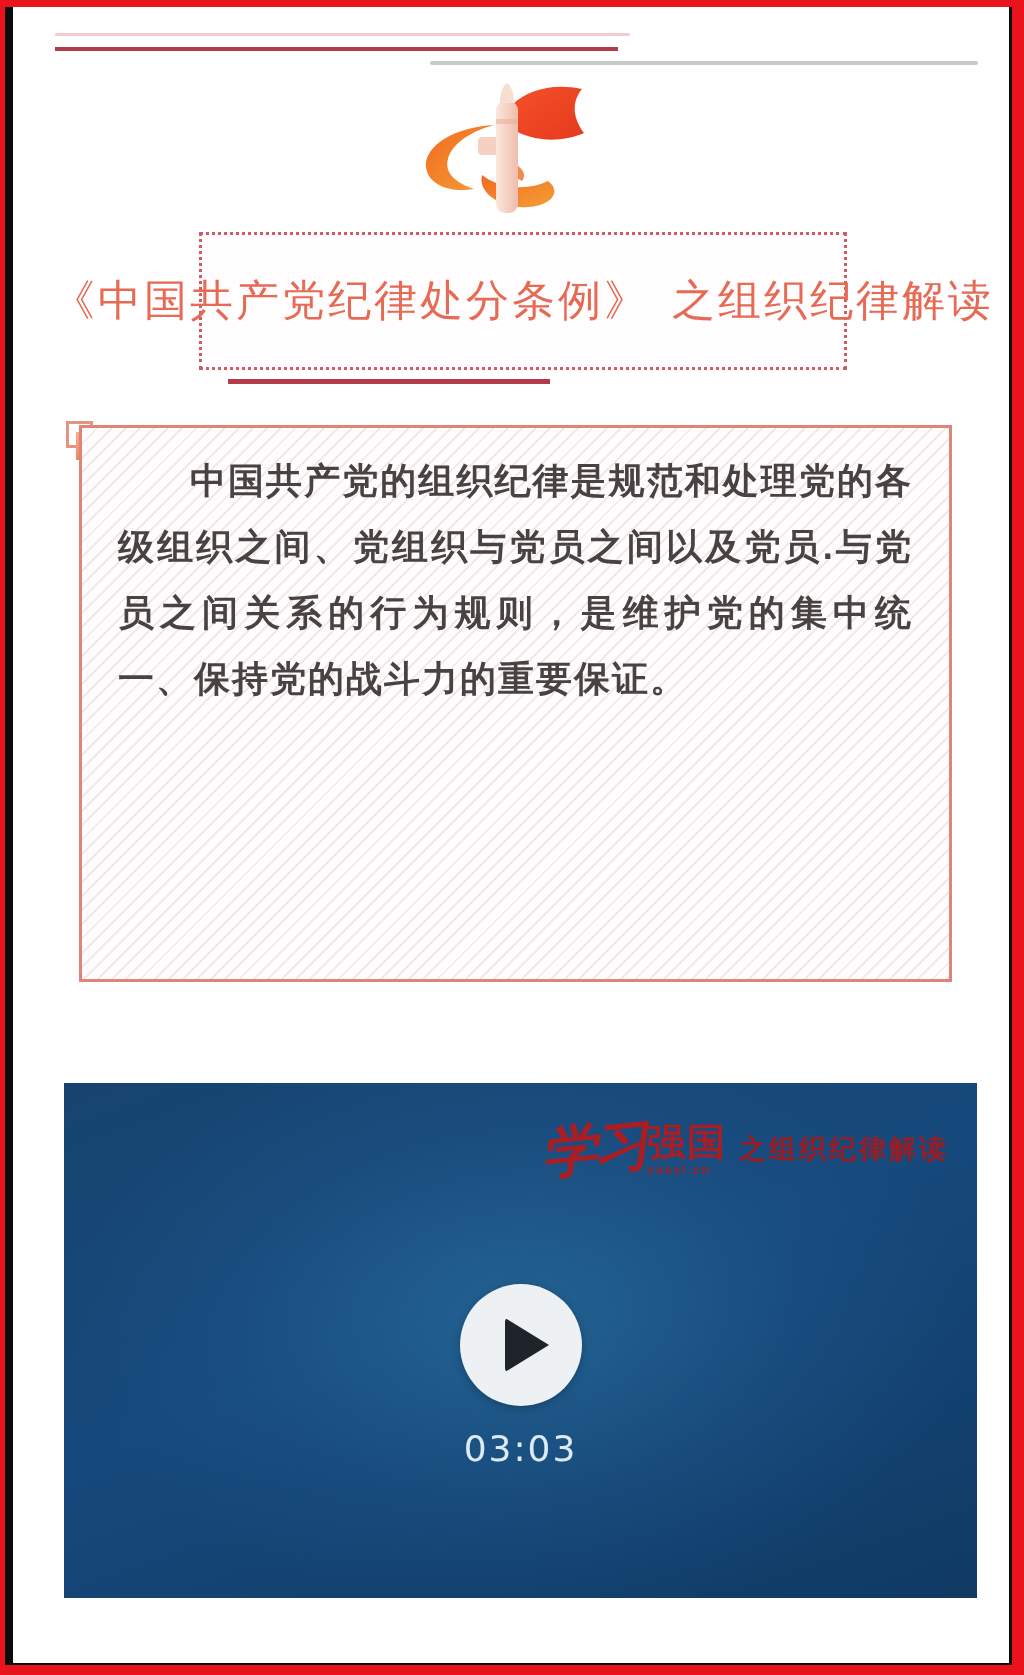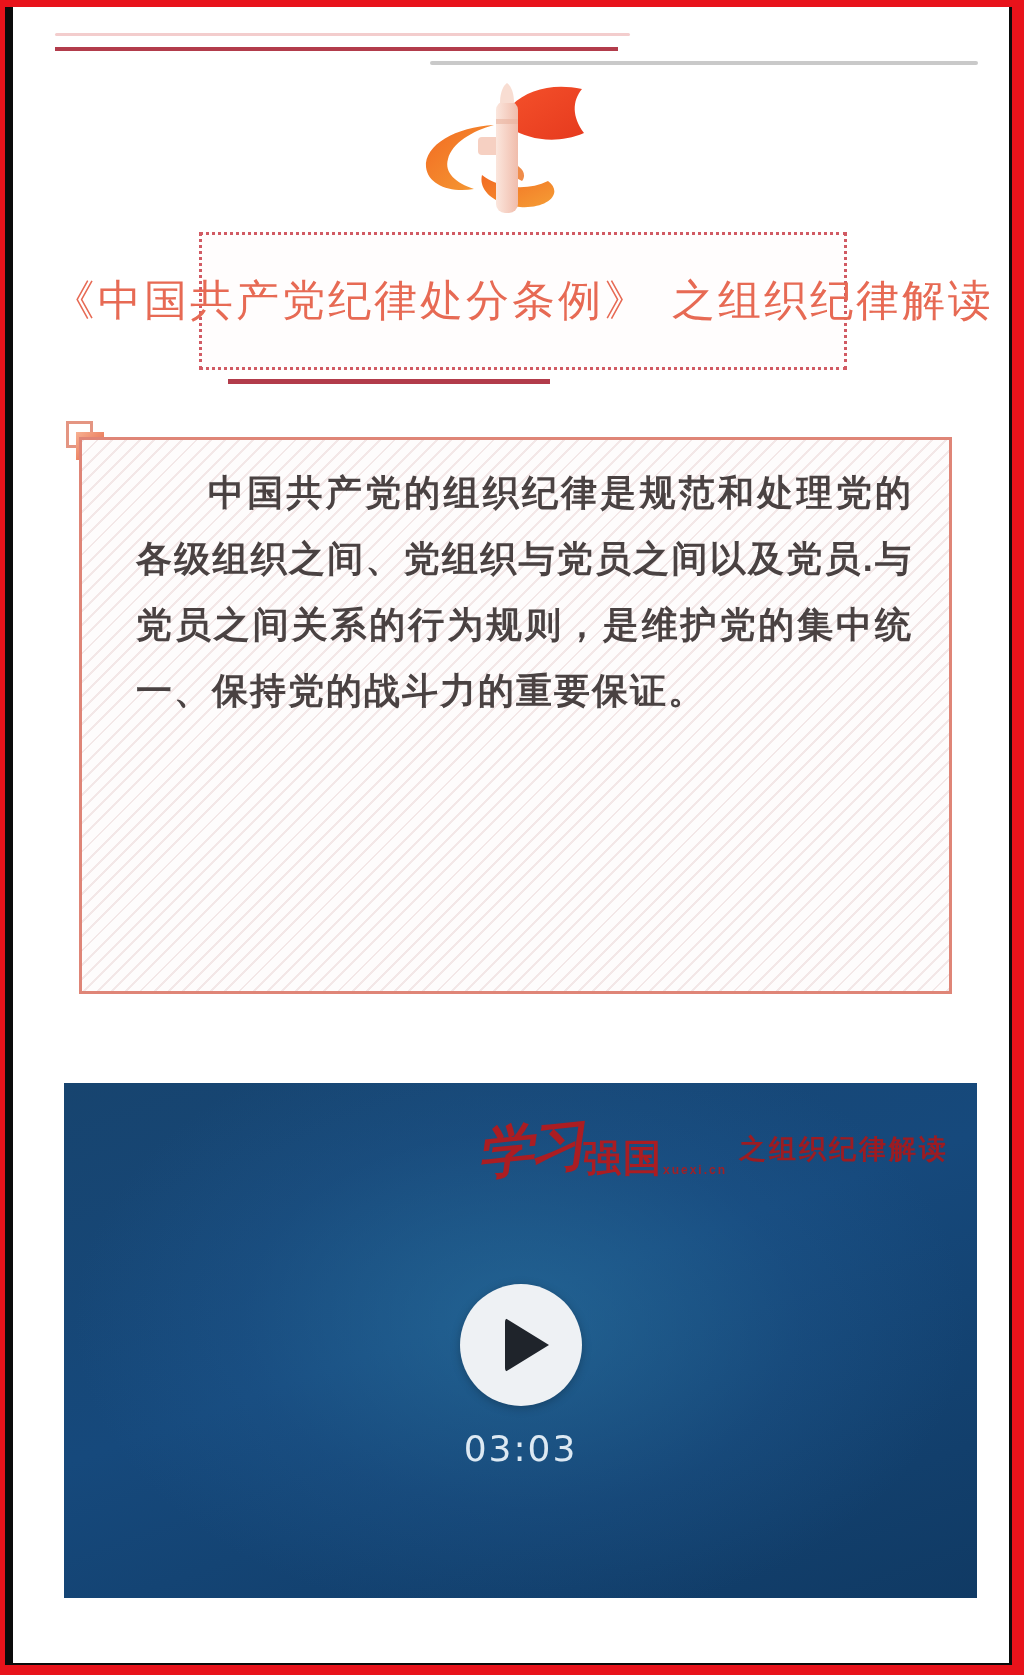--- a/index.html
+++ b/index.html
@@ -25,37 +25,37 @@
                align-items:center; justify-content:center; gap:22px; background:#fffdfd; }
   .title-line { color:#e76a54; font-size:43px; letter-spacing:3px; font-weight:500; white-space:nowrap; }
 
   .title-underline { position:absolute; left:215px; top:372px; width:322px; height:5px; background:#b23c4b; }
 
   
   .card-wrap { position:absolute; left:53px; top:414px; width:900px; height:580px; }
   .sq-outline { position:absolute; left:0;  top:0;  width:27px; height:27px; border:3px solid #e49582; background:#fff; z-index:1; }
   .sq-fill    { position:absolute; left:10px; top:11px; width:28px; height:28px;
                 background:linear-gradient(135deg,#f7b193 0%, #e45f3d 100%); z-index:2; }
-  .card { position:absolute; left:13px; top:16px; width:873px; height:557px;
+  .card { position:absolute; left:13px; top:4px; width:873px; height:557px;
           border:3px solid #df8577; background:
           repeating-linear-gradient(135deg, rgba(226,198,198,0.38) 0px, rgba(226,198,198,0.38) 2px, transparent 2px, transparent 10px),
           #fefcfc;
-          padding:20px 36px 0 54px; z-index:3; }
+          padding:20px 36px 0 36px; z-index:3; }
   .card p { font-size:36px; line-height:66px; letter-spacing:2px; font-weight:700; color:#4a4242;
             text-align:justify; text-indent:2em; }
 
   
   .video { position:absolute; left:51px; top:1076px; width:913px; height:515px; cursor:pointer;
            background:
              radial-gradient(ellipse 620px 420px at 50% 46%, rgba(45,120,165,0.55) 0%, rgba(35,95,150,0.25) 45%, rgba(0,0,0,0) 72%),
              linear-gradient(160deg,#17446f 0%, #16497c 45%, #103a64 100%); }
   .v-logo { position:absolute; top:38px; right:28px; display:flex; align-items:flex-end; }
   .l-script { color:#ab1d22; font-size:56px; font-weight:700; font-style:italic; letter-spacing:-4px;
               transform:rotate(-6deg); line-height:1; }
-  .l-block { display:flex; flex-direction:row; align-items:flex-end; margin-left:2px; }
+  .l-block { display:flex; flex-direction:column; align-items:flex-start; margin-left:2px; }
   .l-strong { color:#ab1d22; font-size:38px; font-weight:900; letter-spacing:2px; line-height:1; }
   .l-sub { color:#a02026; font-size:12px; font-weight:700; letter-spacing:2px; margin-top:2px; }
   .l-platform { color:#9c1c22; font-size:27px; font-weight:900; letter-spacing:3px; margin-left:12px; margin-bottom:10px; }
 
   .play-btn { position:absolute; left:50%; top:201px; transform:translateX(-50%);
               width:122px; height:122px; border-radius:50%; background:#eef1f4;
               display:flex; align-items:center; justify-content:center; cursor:pointer;
               box-shadow:0 2px 10px rgba(0,0,0,0.25); }
   .play-tri { width:0; height:0; margin-left:12px;
               border-top:27px solid transparent; border-bottom:27px solid transparent;

